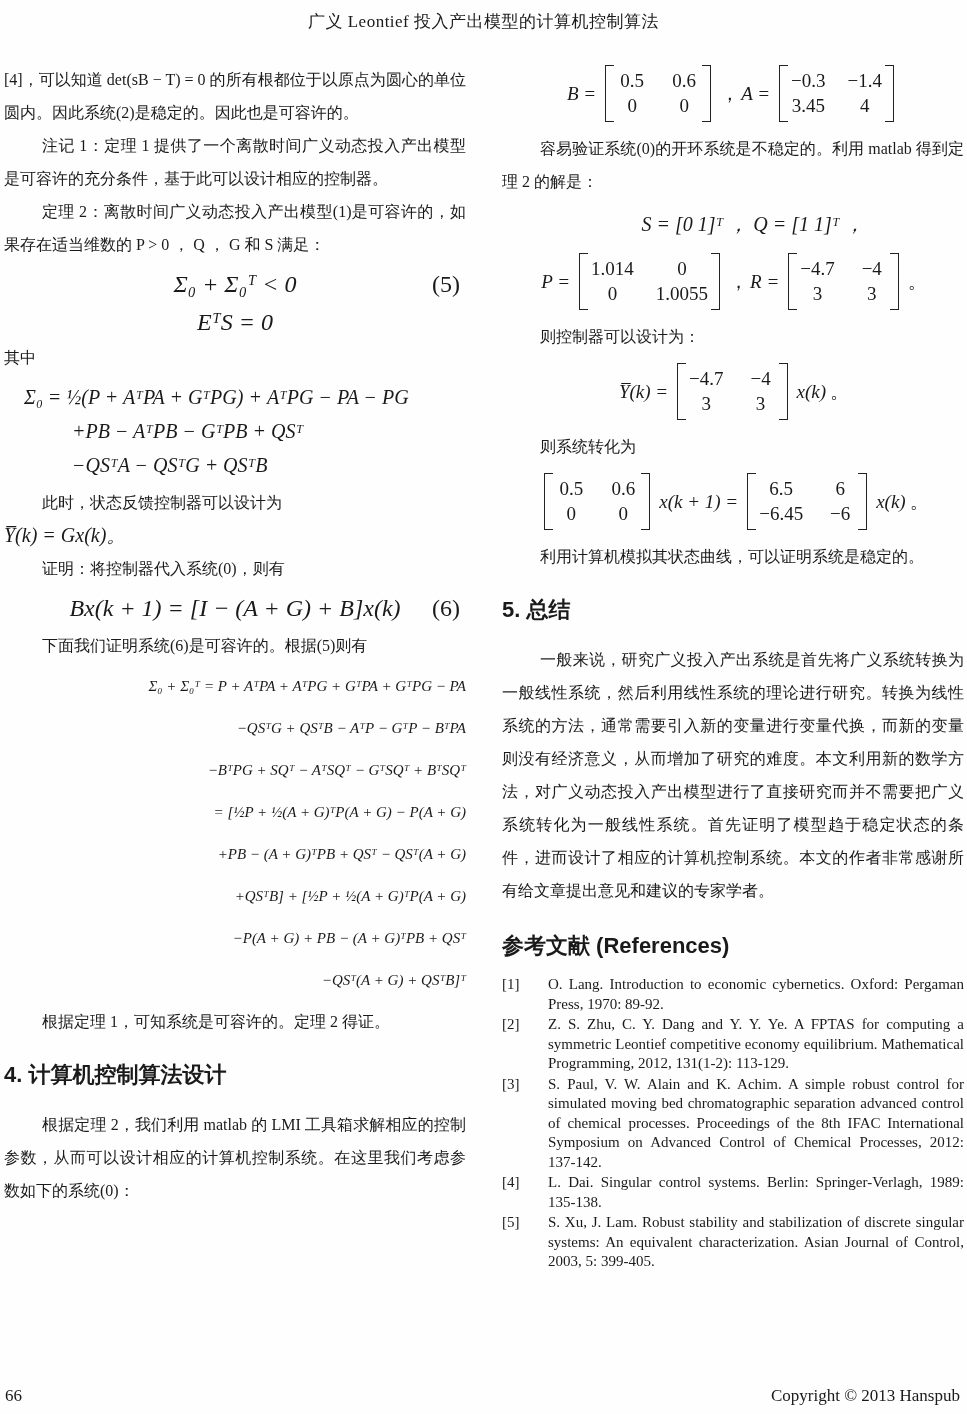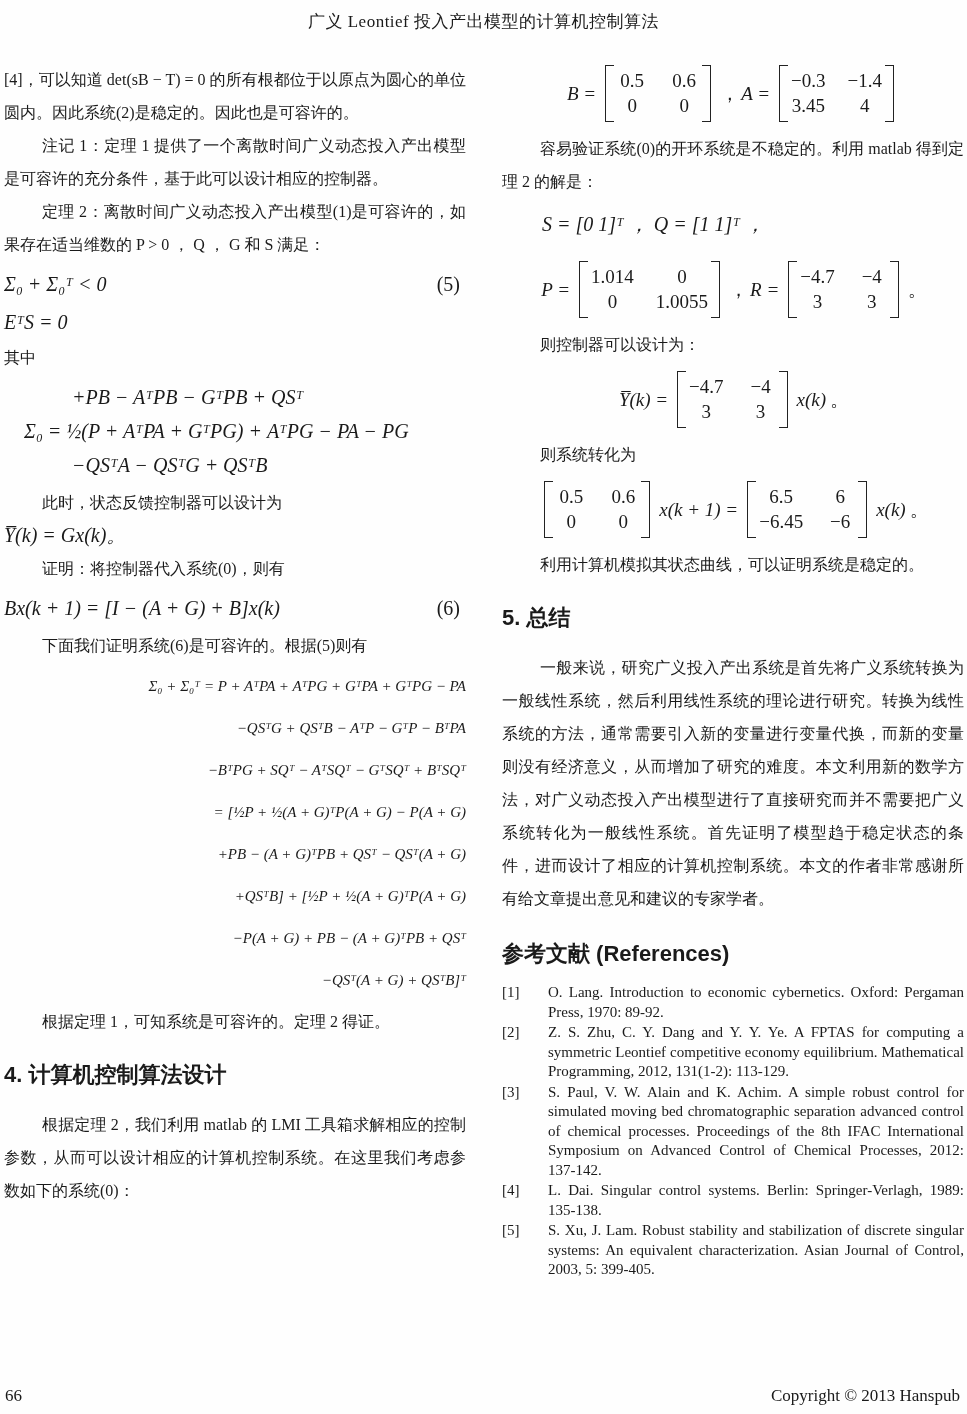--- a/index.html
+++ b/index.html
@@ -39,22 +39,22 @@
     line-height: 33px;
     margin: 0;
     text-align: justify;
   }
   .ind { text-indent: 38px; }
 
   
   .fm { font-style: italic; }
   .eq-center {
     position: relative;
-    text-align: left;
-    font-size: 20px;
+    text-align: center;
+    font-size: 24px;
     line-height: 30px;
     margin: 8px 0 4px 0;
   }
   .eq-num {
     position: absolute;
     right: 6px;
     top: 0;
     font-style: normal;
   }
   .eq-left {
@@ -151,22 +151,22 @@
         <span class="fm">Σ₀ + Σ₀ᵀ &lt; 0</span>
         <span class="eq-num">(5)</span>
       </div>
       <div class="eq-center">
         <span class="fm">EᵀS = 0</span>
       </div>
 
       <p class="bt">其中</p>
 
       <div class="eq-block">
+        <div class="ln fm pl20">Σ₀ = ½(P + AᵀPA + GᵀPG) + AᵀPG − PA − PG</div>
         <div class="ln fm pl68">+PB − AᵀPB − GᵀPB + QSᵀ</div>
-        <div class="ln fm pl20">Σ₀ = ½(P + AᵀPA + GᵀPG) + AᵀPG − PA − PG</div>
         <div class="ln fm pl68">−QSᵀA − QSᵀG + QSᵀB</div>
       </div>
 
       <p class="bt ind">此时，状态反馈控制器可以设计为</p>
       <div class="eq-left fm">Y̅(k) = Gx(k)。</div>
       <p class="bt ind">证明：将控制器代入系统(0)，则有</p>
 
       <div class="eq-center" style="margin:8px 0 6px 0;">
         <span class="fm">Bx(k + 1) = [I − (A + G) + B]x(k)</span>
         <span class="eq-num">(6)</span>
@@ -208,21 +208,21 @@
         <span class="mat">
           <span>−0.3</span>
           <span>−1.4</span>
           <span>3.45</span>
           <span>4</span>
         </span>
       </div>
 
       <p class="bt ind">容易验证系统(0)的开环系统是不稳定的。利用 matlab 得到定理 2 的解是：</p>
 
-      <div class="eq-left fm" style="padding-left:40px; margin:10px 0 20px 0;">S = [0  1]ᵀ ，  Q = [1  1]ᵀ ，</div>
+      <div class="eq-left fm" style="padding-left:40px; margin:10px 0 12px 0;text-align:center;">S = [0  1]ᵀ ，  Q = [1  1]ᵀ ，</div>
 
       <div class="mrow">
         <span class="mop">P =</span>
         <span class="mat">
           <span>1.014</span>
           <span>0</span>
           <span>0</span>
           <span>1.0055</span>
         </span>
         <span class="mend">，</span>

